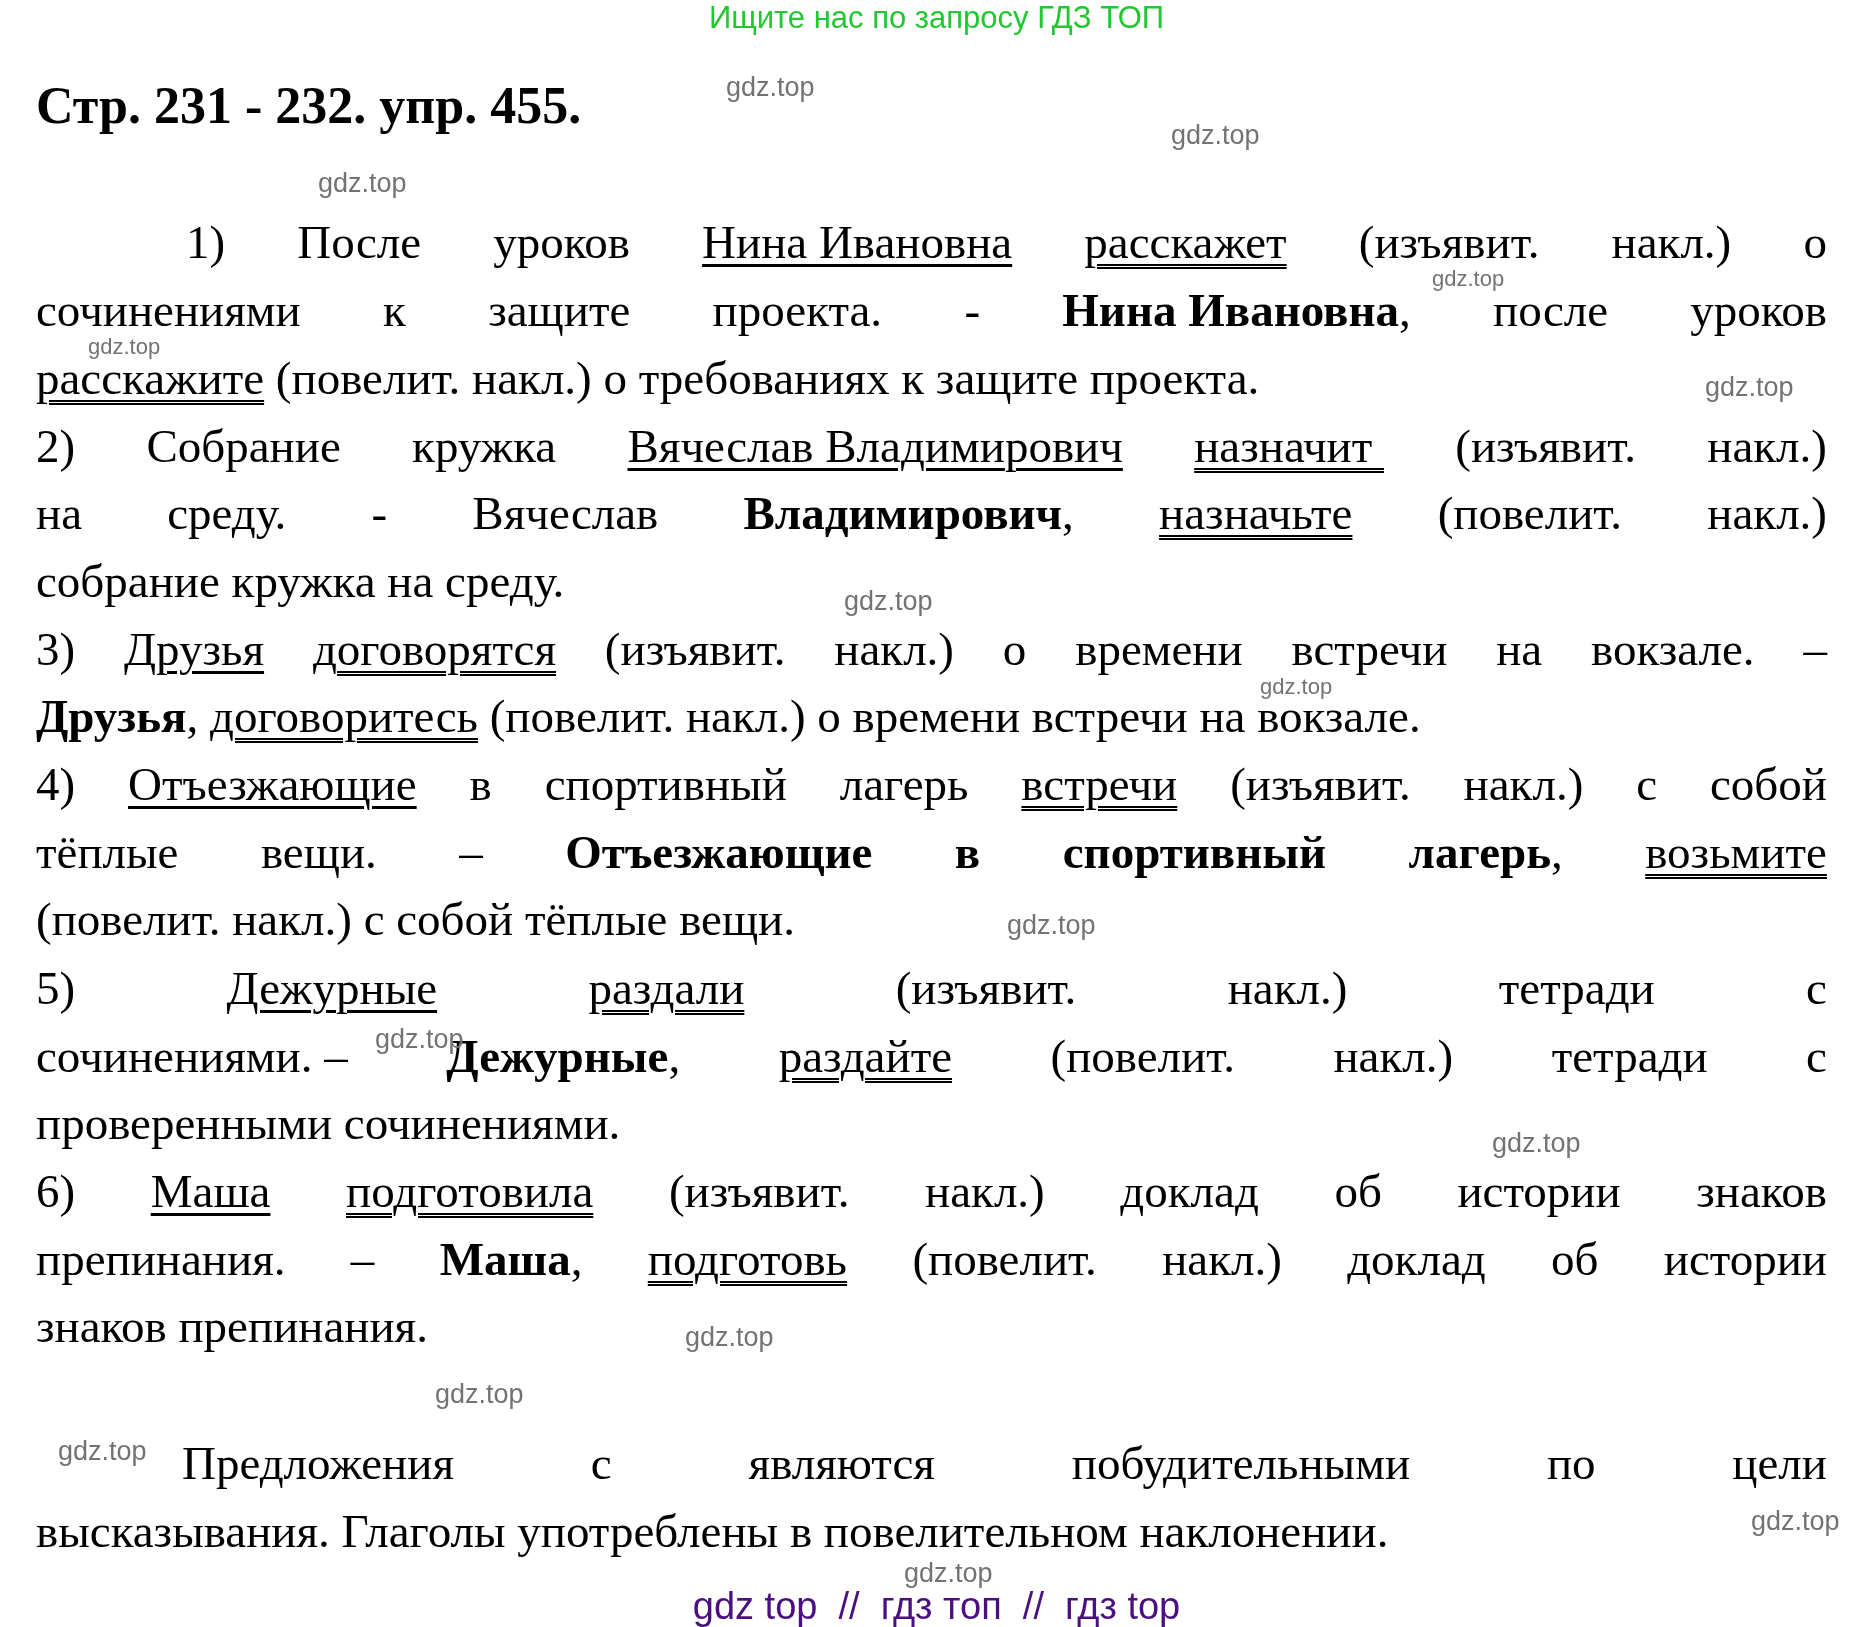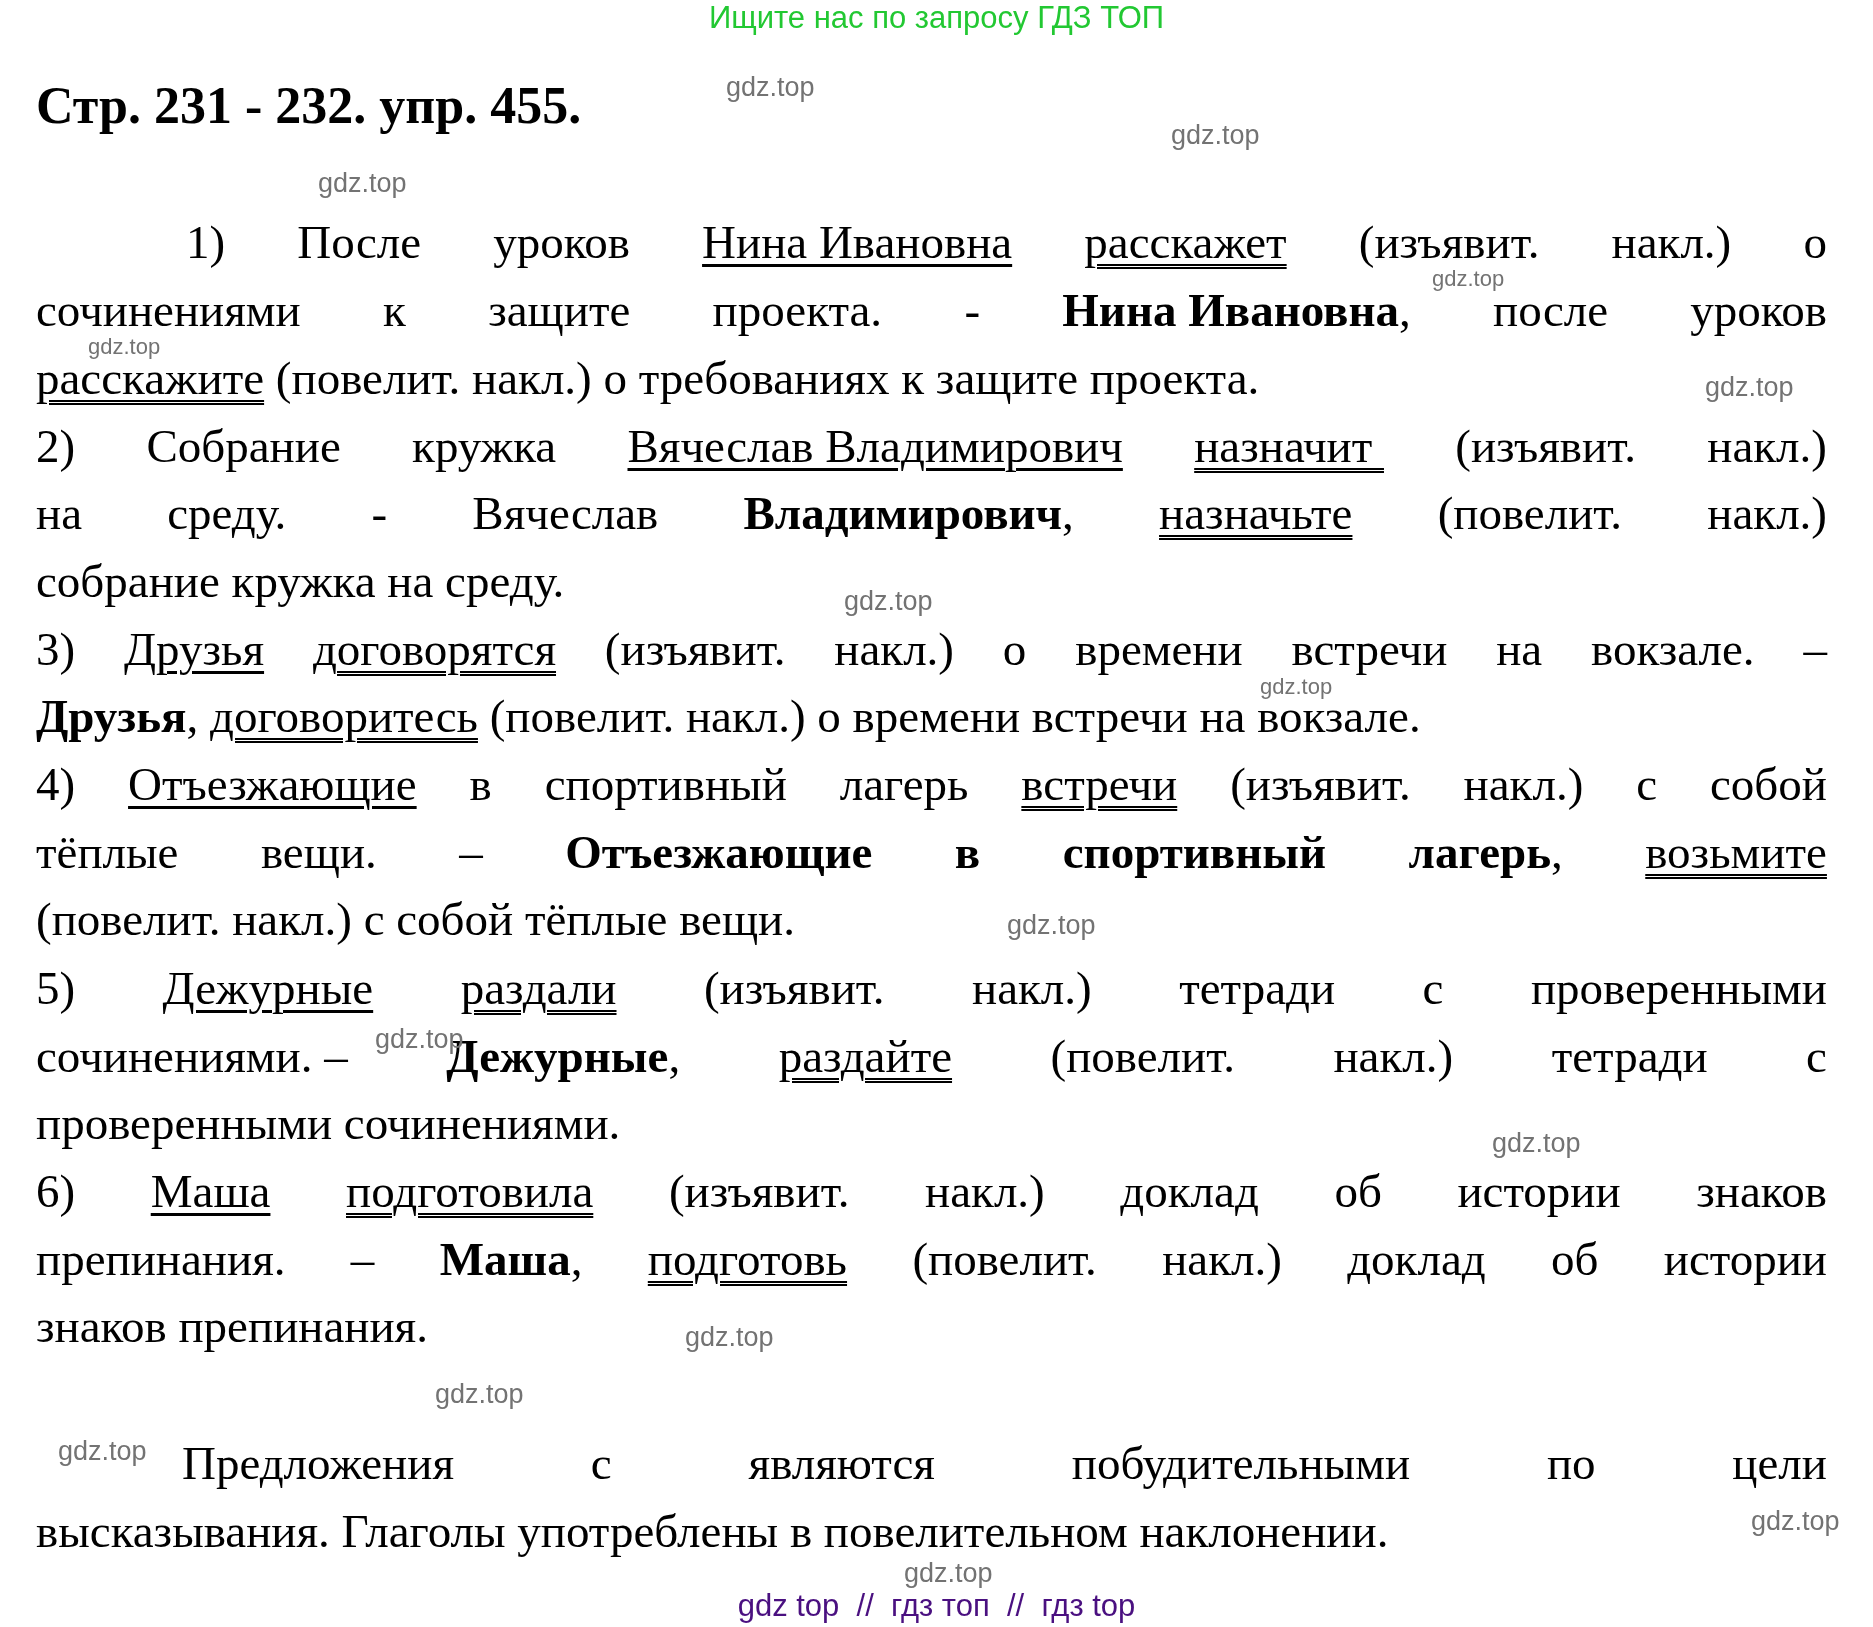--- a/index.html
+++ b/index.html
@@ -1,18 +1,18 @@
 <!DOCTYPE html>
 <html><head>
 <meta charset="utf-8">
 <style>
   html, body { margin:0; padding:0; background:#ffffff; }
   body { width:1873px; height:1627px; position:relative; overflow:hidden; font-family:"Liberation Serif", serif; color:#000; }
   .banner { position:absolute; top:0; left:0; width:1873px; text-align:center; font-family:"Liberation Sans", sans-serif; font-size:31px; line-height:36px; color:#22c832; }
-  .footer { position:absolute; top:1588px; left:0; width:1873px; text-align:center; font-family:"Liberation Sans", sans-serif; font-size:31px; line-height:36px; color:#4a1080; white-space:pre; }
+  .footer { position:absolute; top:1588px; left:0; width:1873px; text-align:center; font-family:"Liberation Sans", sans-serif; font-size:38px; line-height:36px; color:#4a1080; white-space:pre; }
   .title { position:absolute; left:36px; top:78px; font-size:52px; font-weight:bold; line-height:56px; white-space:nowrap; }
   .line { position:absolute; left:36px; width:1791px; font-size:47px; line-height:56px; height:56px; white-space:nowrap; }
   .line.j { display:flex; justify-content:space-between; }
   .line .w { white-space:pre; }
   .b { font-weight:bold; }
   .u1 { text-decoration:underline; text-decoration-thickness:3px; text-underline-offset:6px; }
   .u2 { text-decoration:underline double; text-decoration-thickness:2px; text-underline-offset:6px; }
   .wm { position:absolute; font-family:"Liberation Sans", sans-serif; font-size:27px; line-height:30px; color:#737373; white-space:nowrap; }
   .wm.s { font-size:22px; }
 </style>
@@ -101,21 +101,20 @@
     </div>
     <div class="line" style="top: 891px;"><span class="w"><span>(повелит. накл.) с собой тёплые вещи.</span></span></div>
     <div class="line j" style="top: 960px;">
       <span class="w"><span>5)</span></span>
       <span class="w"><span class="u1">Дежурные</span></span>
       <span class="w"><span class="u2">раздали</span></span>
       <span class="w"><span>(изъявит.</span></span>
       <span class="w"><span>накл.)</span></span>
       <span class="w"><span>тетради</span></span>
       <span class="w"><span>с</span></span>
-      <span class="w"><span>проверенными</span></span>
     </div>
     <div class="line j" style="top: 1028px;">
       <span class="w"><span>сочинениями. –</span></span>
       <span class="w"><span class="b">Дежурные</span><span>,</span></span>
       <span class="w"><span class="u2">раздайте</span></span>
       <span class="w"><span>(повелит.</span></span>
       <span class="w"><span>накл.)</span></span>
       <span class="w"><span>тетради</span></span>
       <span class="w"><span>с</span></span>
     </div>

